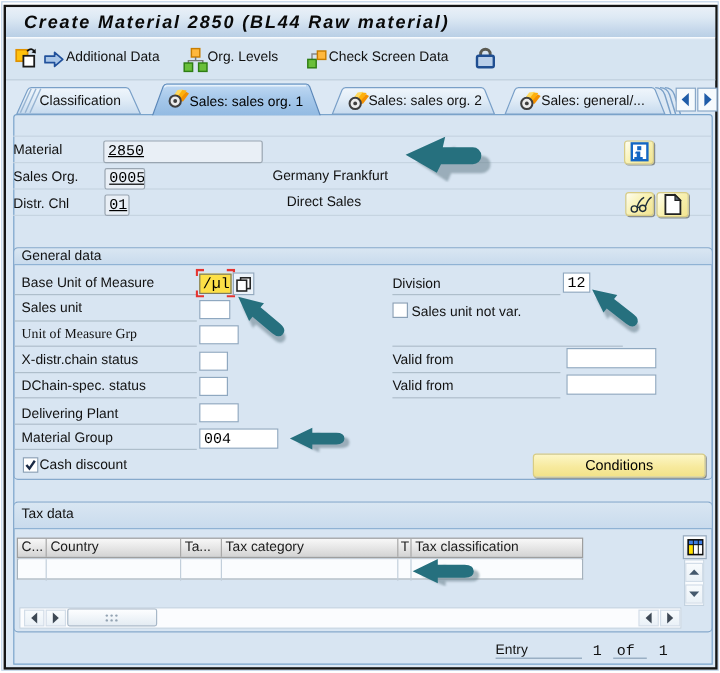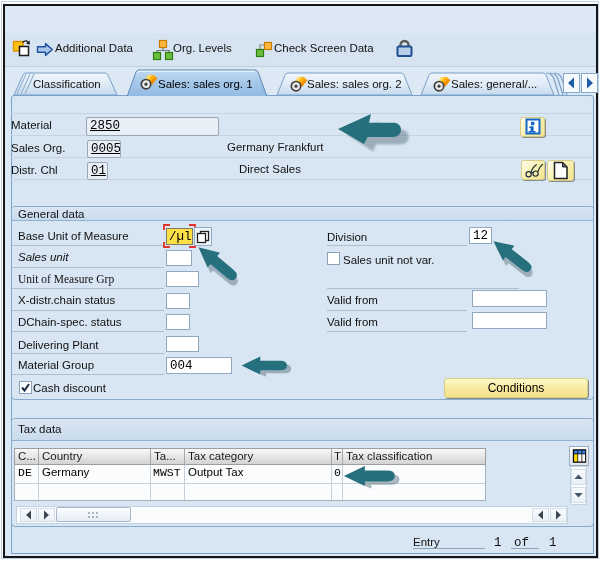--- a/index.html
+++ b/index.html
@@ -17,20 +17,23 @@
   .tc { font-size:11.5px; color:#000; padding:1px 0 0 3px; border-right:1px solid #c2cfdb; overflow:hidden; white-space:nowrap; height:18px; }
   .sbtn { position:absolute; background:linear-gradient(#f8fbfd,#eaf1f7); border:1px solid #d2dde8; }
 </style>
 </head>
 <body>
 <div id="page">
 
   <div class="abs" style="left:1px;top:1px;width:598px;height:558px;border:1px solid #bdd2e8;"></div>
   <div class="abs" style="left:3px;top:4px;width:595px;height:554px;border:2px solid #151515;background:#dce8f4;"></div>
 
+  <div class="abs" style="left:5px;top:6px;width:591px;height:26px;background:linear-gradient(#e9f0f8,#dde9f4 35%,#c6d8eb 75%,#b9cfe5);border-bottom:1px solid #fff;">
+    <div style="font-size:15px;font-weight:bold;font-style:italic;color:#090909;padding:4px 0 0 15px;letter-spacing:1.55px;">Create Material 2850 (BL44 Raw material)</div>
+  </div>
 
   <div class="abs" style="left:5px;top:33px;width:591px;height:34px;background:#d6e4f1;border-bottom:1px solid #c0cfdd;"></div>
   <svg id="toolbar-icons" class="abs" style="left:0;top:0;" width="420" height="62" viewBox="0 0 420 62">
 
     <rect x="13.5" y="41.5" width="9.5" height="9.5" fill="#ffc20e" stroke="#e09200" stroke-width="1.4"></rect>
     <rect x="19.5" y="46.5" width="9" height="9" fill="#fff" stroke="#1a1a1a" stroke-width="1.5"></rect>
     <path d="M22.5 42.6 q4 -3.4 6 0.2" fill="none" stroke="#111" stroke-width="1.3"></path>
     <path d="M29.6 40.6 l0.3 4 l-3.6 -0.8 z" fill="#111"></path>
 
     <path d="M37.5 46.8 h8 v-3.2 l6.8 5.9 l-6.8 5.9 v-3.2 h-8 z" fill="#a9c6e8" stroke="#20509b" stroke-width="1.4" stroke-linejoin="round"></path>
@@ -139,21 +142,21 @@
     <path d="M7.5 2.5 h8 l4.5 4.5 v11.5 h-12.5 z" fill="#fff" stroke="#222" stroke-width="1.5"></path>
     <path d="M15.5 2.5 v4.5 h4.5 z" fill="#5a6a78" stroke="#222" stroke-width="1"></path>
   </svg>
 
   <div class="abs" style="left:11px;top:206px;width:583px;height:194px;border:1px solid #86a9cc;border-radius:4px;"></div>
   <div class="abs" style="left:12px;top:207px;width:581px;height:13px;background:linear-gradient(#d9e6f2,#c9dbed);border-radius:3px 3px 0 0;"></div>
   <div class="ul" style="left:12px;top:220px;width:581px;background:#8fb2d4;"></div>
   <div class="lbl" style="left:18px;top:208px;">General data</div>
 
   <div class="lbl" style="left:18px;top:230px;">Base Unit of Measure</div>
-  <div class="lbl" style="left:18px;top:251px;font-style:italic;">Sales unit</div>
+  <div class="lbl" style="left:18px;top:251px;">Sales unit</div>
   <div class="lbl" style="left:18px;top:273px;font-family:Liberation Serif, serif;">Unit of Measure Grp</div>
   <div class="lbl" style="left:18px;top:294px;">X-distr.chain status</div>
   <div class="lbl" style="left:18px;top:316px;">DChain-spec. status</div>
   <div class="lbl" style="left:18px;top:339px;">Delivering Plant</div>
   <div class="lbl" style="left:18px;top:359px;">Material Group</div>
   <div class="ul" style="left:12px;top:245px;width:152px;"></div>
   <div class="ul" style="left:12px;top:267px;width:152px;"></div>
   <div class="ul" style="left:12px;top:288px;width:152px;"></div>
   <div class="ul" style="left:12px;top:310px;width:152px;"></div>
   <div class="ul" style="left:12px;top:331px;width:152px;"></div>
@@ -203,28 +206,20 @@
   <div class="lbl" style="left:18px;top:423px;">Tax data</div>
 
   <div id="taxtable" class="abs" style="left:14px;top:448px;width:472px;">
     <div style="display:flex;height:17px;background:linear-gradient(#f8f8f8,#e6e6e6 50%,#d3d3d3);border:1px solid #9e9e9e;">
       <div class="hc" style="width:24px;">C...</div>
       <div class="hc" style="width:112px;">Country</div>
       <div class="hc" style="width:34px;">Ta...</div>
       <div class="hc" style="width:147px;">Tax category</div>
       <div class="hc" style="width:11px;padding-left:2px;">T</div>
       <div class="hc" style="width:141px;border-right:none;">Tax classification</div>
-    </div>
-    <div style="display:flex;height:18px;background:#fafcfe;border-left:1px solid #a5b1bc;border-right:1px solid #a5b1bc;">
-      <div class="tc mono" style="width:24px;">DE</div>
-      <div class="tc" style="width:112px;">Germany</div>
-      <div class="tc mono" style="width:34px;padding-left:2px;">MWST</div>
-      <div class="tc" style="width:147px;">Output Tax</div>
-      <div class="tc mono" style="width:11px;padding-left:2px;">0</div>
-      <div class="tc" style="width:141px;border-right:none;"></div>
     </div>
     <div style="display:flex;height:18px;background:#fafcfe;border-left:1px solid #a5b1bc;border-right:1px solid #a5b1bc;border-bottom:1px solid #a5b1bc;border-top:1px solid #c6d0da;">
       <div class="tc" style="width:24px;"></div>
       <div class="tc" style="width:112px;"></div>
       <div class="tc" style="width:34px;"></div>
       <div class="tc" style="width:147px;"></div>
       <div class="tc" style="width:11px;"></div>
       <div class="tc" style="width:141px;border-right:none;"></div>
     </div>
   </div>

